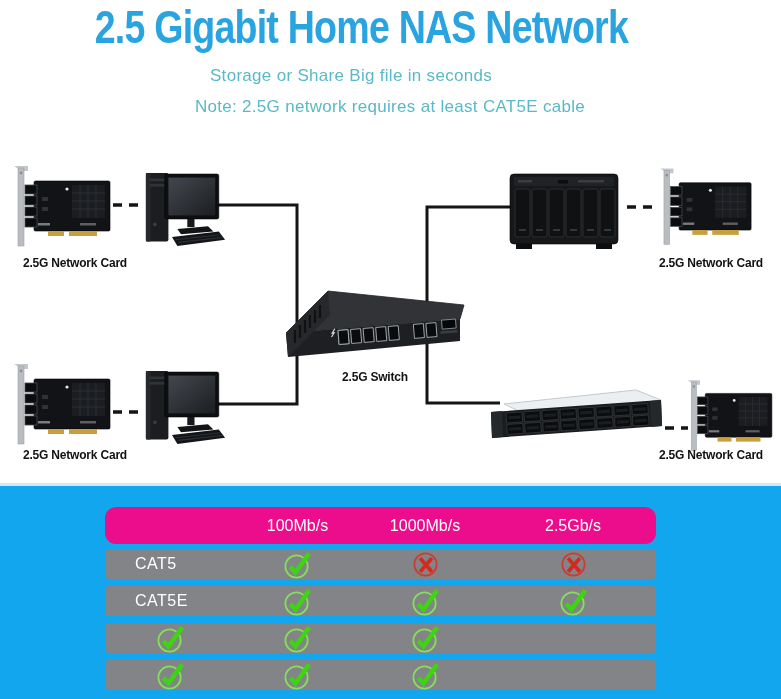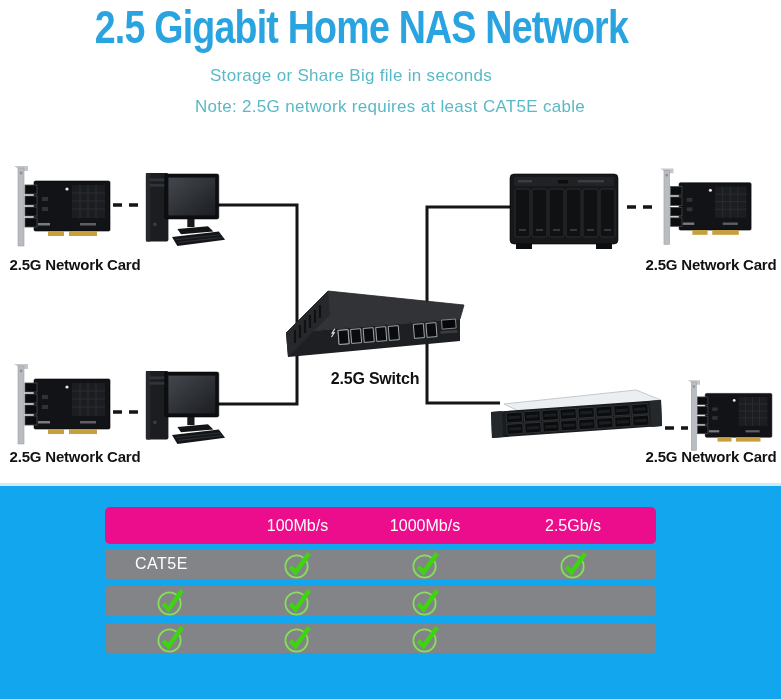--- a/index.html
+++ b/index.html
@@ -23,36 +23,36 @@
     font-size:17px;color:var(--subtitle-teal,#5ab9c7);letter-spacing:.3px;
   }
   
   .connectors{position:absolute;left:0;top:0;width:781px;height:699px;z-index:1;}
   .connectors .solid{fill:none;stroke:var(--line-black,#151515);stroke-width:3;}
   .connectors .dash{fill:none;stroke:var(--line-black,#151515);stroke-width:3.5;stroke-dasharray:9 7;}
   .device{position:absolute;z-index:2;}
   .device svg{width:100%;height:100%;display:block;overflow:visible;}
   .dev-label{
     position:absolute;z-index:3;width:150px;text-align:center;
-    font-size:15px;font-weight:bold;color:var(--label-black,#121212);letter-spacing:-.2px;
+    font-size:12px;font-weight:bold;color:var(--label-black,#121212);letter-spacing:-.2px;
     white-space:nowrap;
   }
-  .switch-label{font-size:16px;}
+  .switch-label{font-size:12px;}
   
   .band{
     position:absolute;left:0;top:483px;width:781px;height:216px;z-index:4;
     background:var(--band-blue,#12a6ef);
     border-top:3px solid var(--band-border,#c9edfb);box-sizing:border-box;
   }
   .speed-table{position:absolute;left:105px;top:21px;width:551px;}
   .thead,.trow{
     display:grid;grid-template-columns:130px 125px 130px 1fr;align-items:center;
   }
   .thead{
-    height:37px;background:var(--header-pink,#eb0d8c);border-radius:5px;margin-bottom:5px;
+    height:37px;background:var(--header-pink,#eb0d8c);border-radius:11px;margin-bottom:5px;
   }
   .thead .cell{text-align:center;color:var(--text-white,#fff);font-size:16px;}
   .trow{
     height:30px;background:var(--row-gray,#828487);border-radius:4px;margin-bottom:7px;
   }
   .label-cell{color:var(--text-white,#fff);font-size:16px;padding-left:30px;letter-spacing:.5px;}
   .icon-cell{display:flex;justify-content:center;align-items:center;height:30px;}
   .icon-cell svg{width:33px;height:33px;overflow:visible;display:block;}
 </style>
 </head>
@@ -241,20 +241,41 @@
   <div class="band">
     <div class="speed-table">
       <div class="thead">
         <div class="cell"></div>
         <div class="cell">100Mb/s</div>
         <div class="cell">1000Mb/s</div>
         <div class="cell">2.5Gb/s</div>
       </div>
       <div id="tbody">
           <div class="trow">
+            <div class="cell label-cell">CAT5</div>
+            <div class="cell icon-cell">
+              <svg viewBox="0 0 34 34">
+                <circle cx="16" cy="19" r="11.5" fill="none" stroke="#86df59" stroke-width="1.8"></circle>
+                <path d="M9.5 19.5 L15 25 L29 5.5" fill="none" stroke="#3fd411" stroke-width="4.6"></path>
+              </svg>
+            </div>
+            <div class="cell icon-cell">
+              <svg viewBox="0 0 34 34">
+                <circle cx="17" cy="17" r="11.5" fill="none" stroke="#cf3a31" stroke-width="1.8"></circle>
+                <path d="M11.5 10.5 L23.5 24.5 M23.5 10.5 L11.5 24.5" fill="none" stroke="#d5281e" stroke-width="3.8"></path>
+              </svg>
+            </div>
+            <div class="cell icon-cell">
+              <svg viewBox="0 0 34 34">
+                <circle cx="17" cy="17" r="11.5" fill="none" stroke="#cf3a31" stroke-width="1.8"></circle>
+                <path d="M11.5 10.5 L23.5 24.5 M23.5 10.5 L11.5 24.5" fill="none" stroke="#d5281e" stroke-width="3.8"></path>
+              </svg>
+            </div>
+          </div>
+          <div class="trow">
             <div class="cell label-cell">CAT5E</div>
             <div class="cell icon-cell">
               <svg viewBox="0 0 34 34">
                 <circle cx="16" cy="19" r="11.5" fill="none" stroke="#86df59" stroke-width="1.8"></circle>
                 <path d="M9.5 19.5 L15 25 L29 5.5" fill="none" stroke="#3fd411" stroke-width="4.6"></path>
               </svg>
             </div>
             <div class="cell icon-cell">
               <svg viewBox="0 0 34 34">
                 <circle cx="16" cy="19" r="11.5" fill="none" stroke="#86df59" stroke-width="1.8"></circle>

